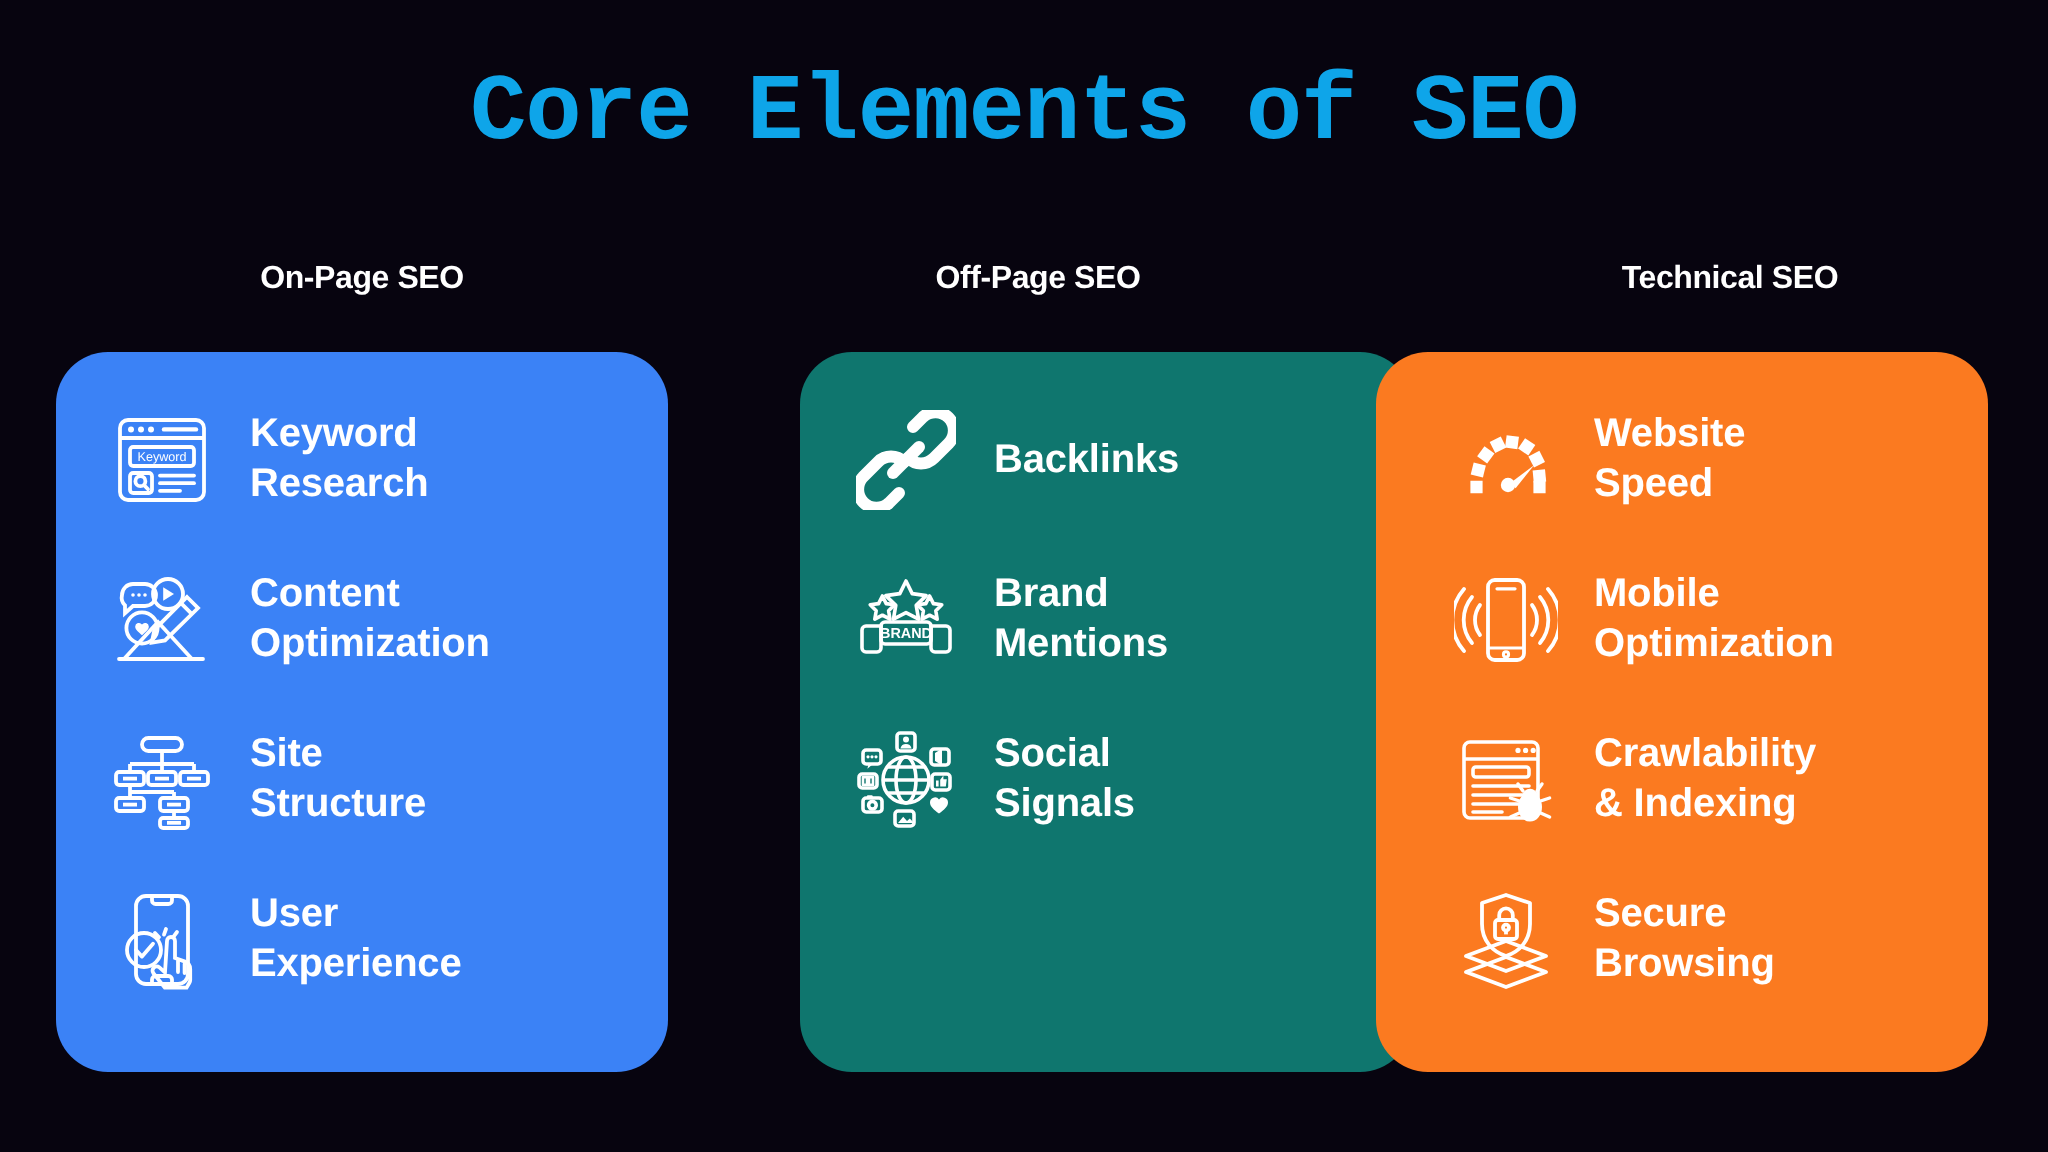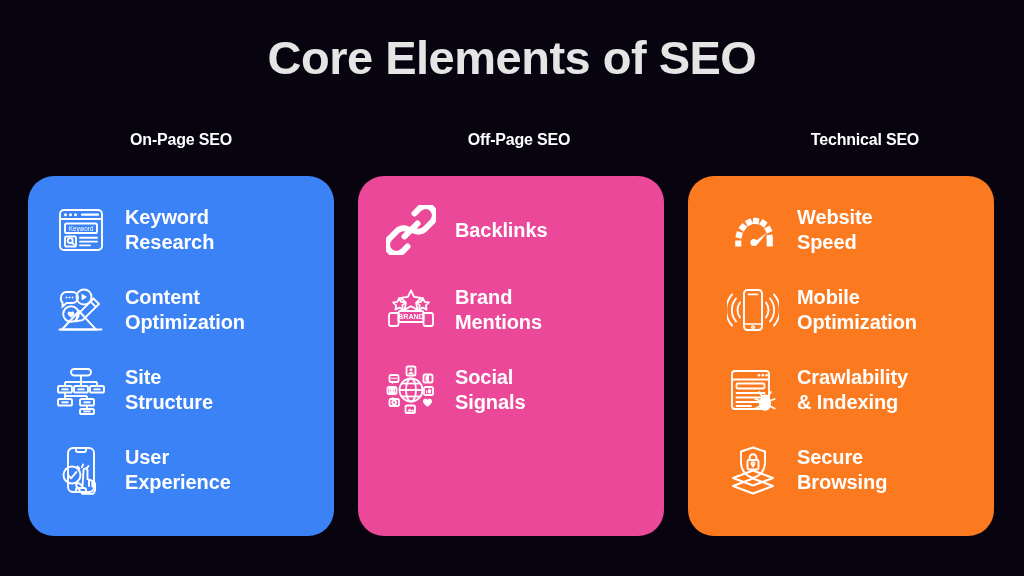--- a/index.html
+++ b/index.html
@@ -14,25 +14,26 @@
     position:relative;
     width:1024px; height:576px;
     background:#07040f;
   }
 
   
   #title {
     position:absolute;
     top:32px; left:0; width:1024px;
     text-align:center;
-    color:#e5e5e5;
+    color:#0ea5e9;
     font-size:47px;
     font-weight:bold;
     letter-spacing:-0.5px;
     line-height:1.1;
+    font-family:Liberation Mono, monospace;
   }
 
   
   .col-head {
     position:absolute;
     top:131px;
     width:306px;
     text-align:center;
     color:#ffffff;
     font-size:16px;
@@ -189,21 +190,21 @@
             <line x1="36.3" y1="37" x2="36.3" y2="41.5" stroke-linecap="round"></line>
           </svg>
         </span>
         <span class="row-label">User
 Experience</span>
       </div>
 
     </div>
   </div>
 
-  <div class="card" id="card-1" style="background: #ec4899;">
+  <div class="card" id="card-1" style="background: #0f766e; margin-left: 42px;">
     <div class="card-inner">
 
       <div class="row">
         <span class="row-icon">
           <svg width="50" height="50" viewBox="0 0 50 50" fill="none" stroke="#ffffff" stroke-width="6" stroke-linecap="round">
             <path d="M28.5 8.5l5-5a9.2 9.2 0 0 1 13 13l-7.5 7.5a9.2 9.2 0 0 1-13 0"></path>
             <path d="M21.5 41.5l-5 5a9.2 9.2 0 0 1-13-13l7.5-7.5a9.2 9.2 0 0 1 13 0"></path>
             <line x1="18.5" y1="31.5" x2="31.5" y2="18.5"></line>
           </svg>
         </span>

